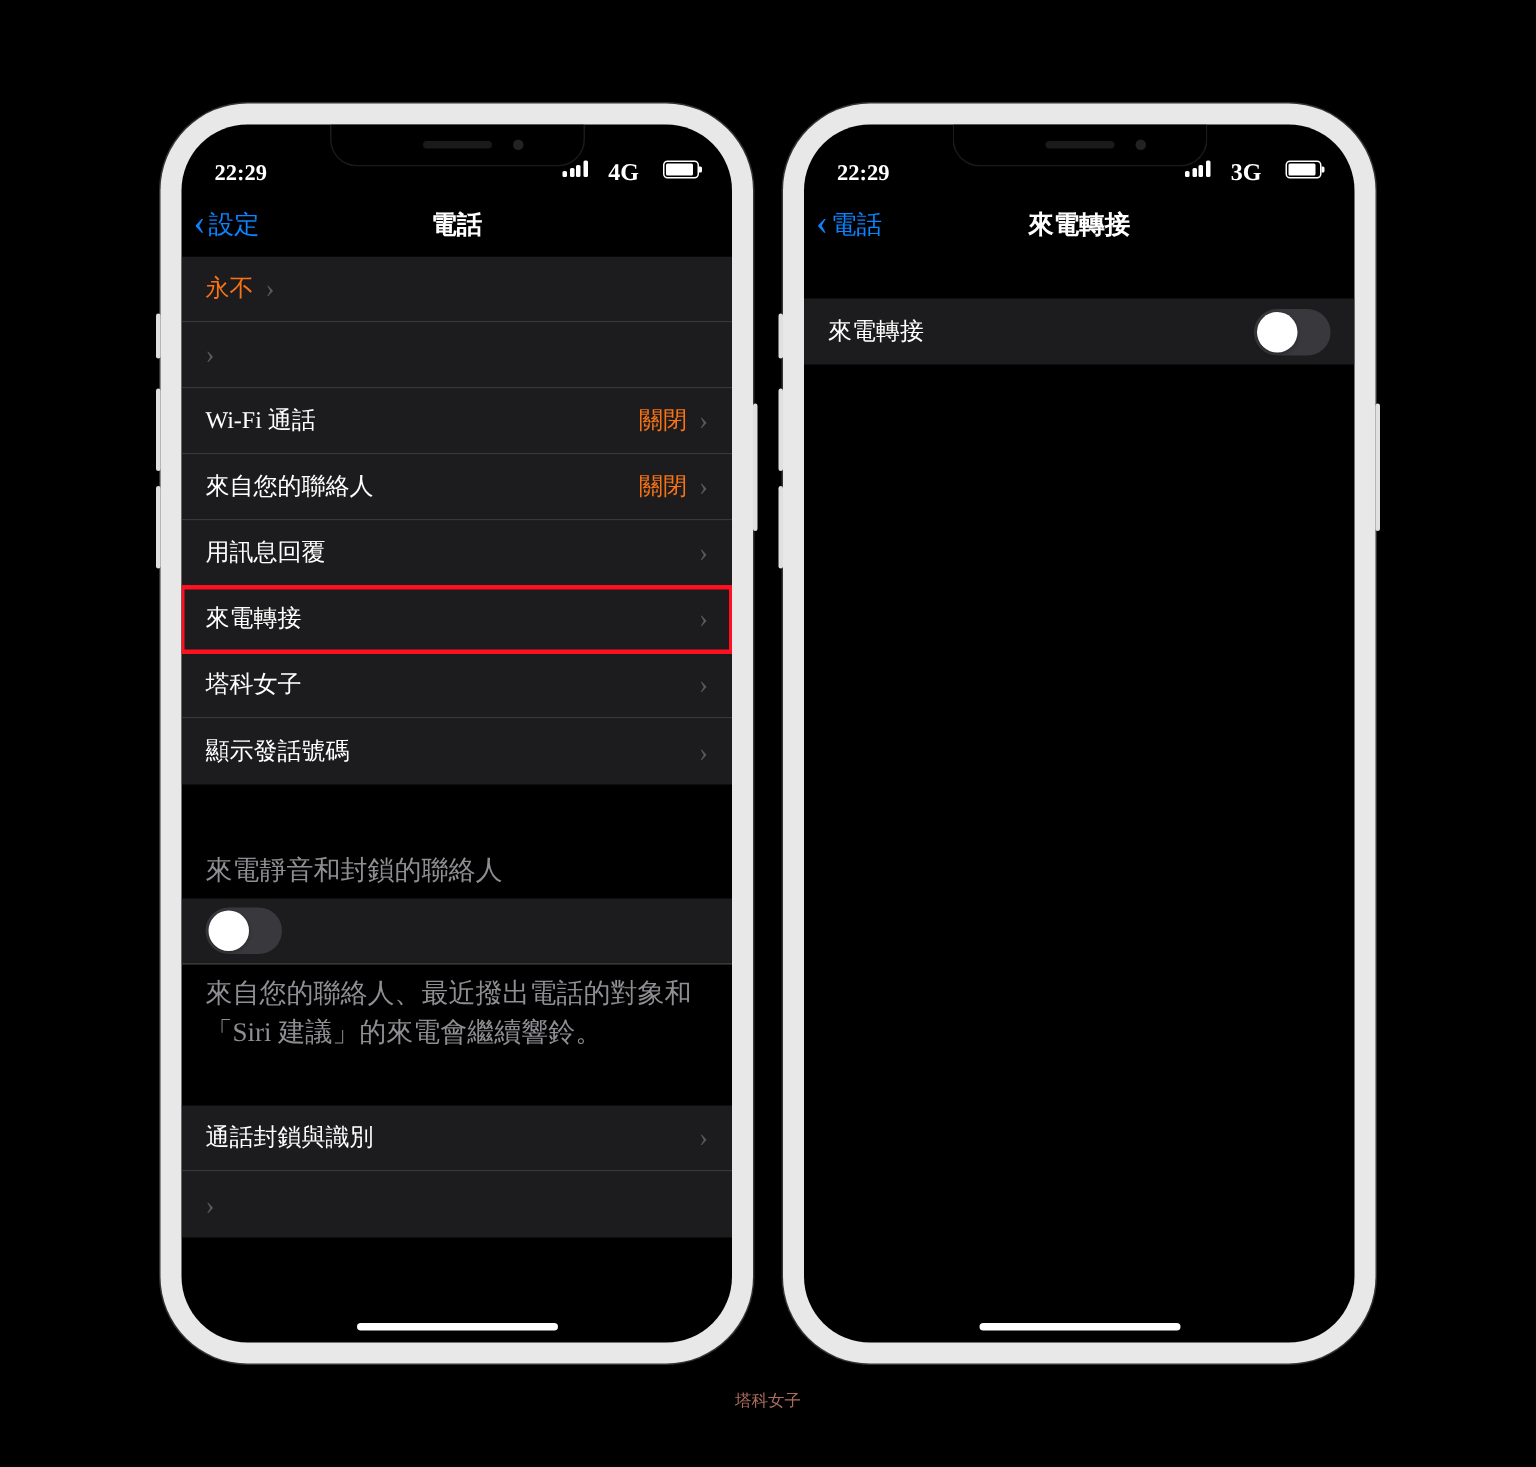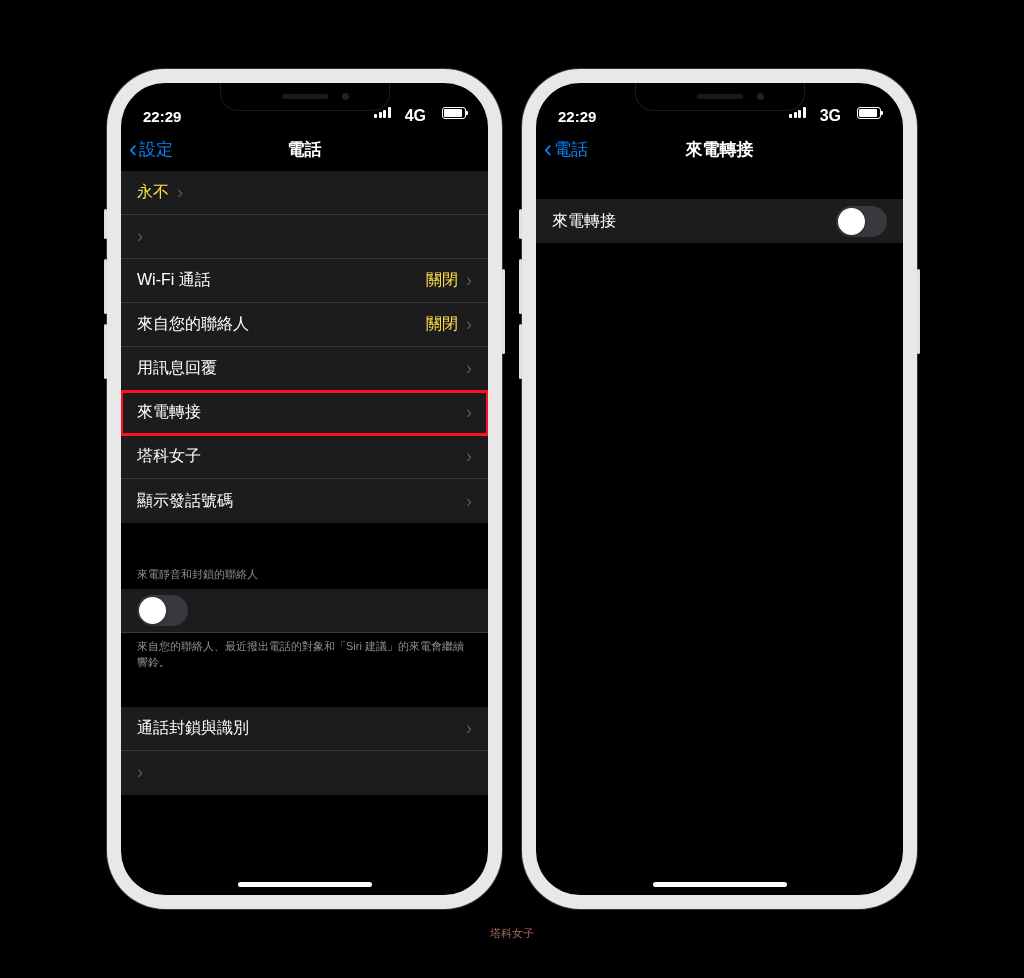--- a/index.html
+++ b/index.html
@@ -24,20 +24,21 @@
     position: relative;
   }
   .screen {
     width: 100%;
     height: 100%;
     background: #000;
     border-radius: 44px;
     overflow: hidden;
     position: relative;
     color: #fff;
+    font-family: Liberation Serif, serif;
   }
   .notch {
     position: absolute;
     top: 0;
     left: 50%;
     transform: translateX(-50%);
     width: 170px;
     height: 28px;
     background: #000;
     border-bottom-left-radius: 18px;
@@ -155,34 +156,34 @@
     align-items: center;
     padding: 0 16px;
     font-size: 16px;
     color: #fff;
     border-bottom: 0.5px solid #38383a;
     position: relative;
   }
   .cell:last-child { border-bottom: none; }
   .cell .label { flex: 1; }
   .cell .value {
-    color: #fde047;
+    color: #f97316;
     font-size: 16px;
     margin-right: 8px;
   }
   .chevron {
     color: #5a5a5e;
     font-size: 18px;
     font-weight:400;
   }
   .group { margin-top: 0; }
   .group + .group { margin-top: 32px; }
   .group-header, .group-footer {
     color: #8e8e93;
-    font-size: 11px;
+    font-size: 18px;
     padding: 6px 16px;
     line-height: 1.45;
   }
   .group-header { padding-top: 12px; }
   .group-footer { padding-bottom: 4px; }
   .highlight {
     outline: 3px solid #ff1020;
     outline-offset: -2px;
     z-index:2;
   }

